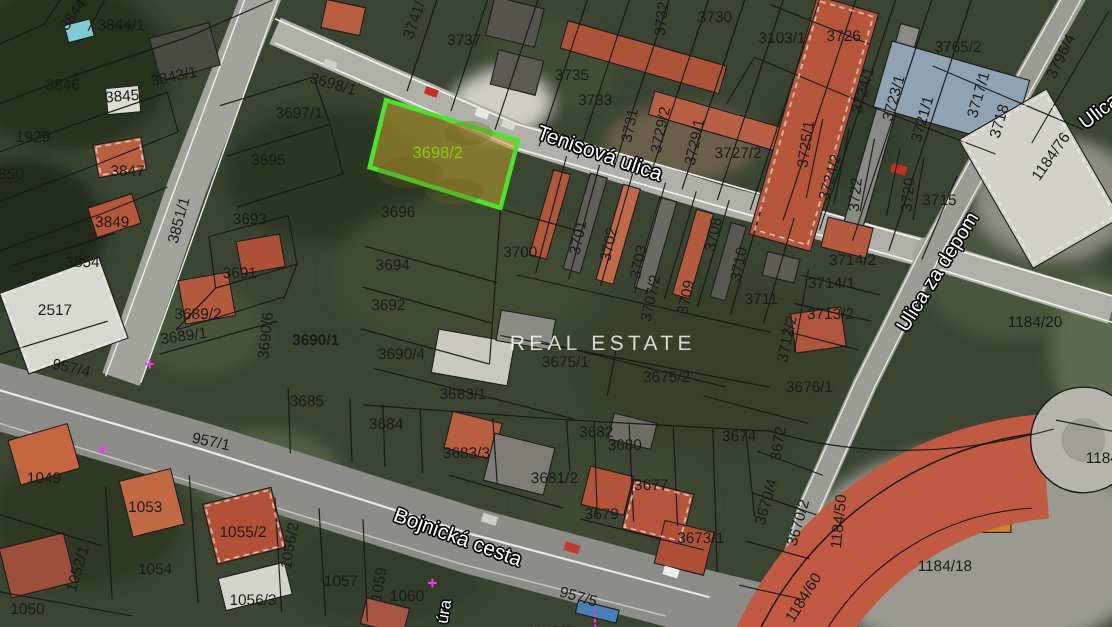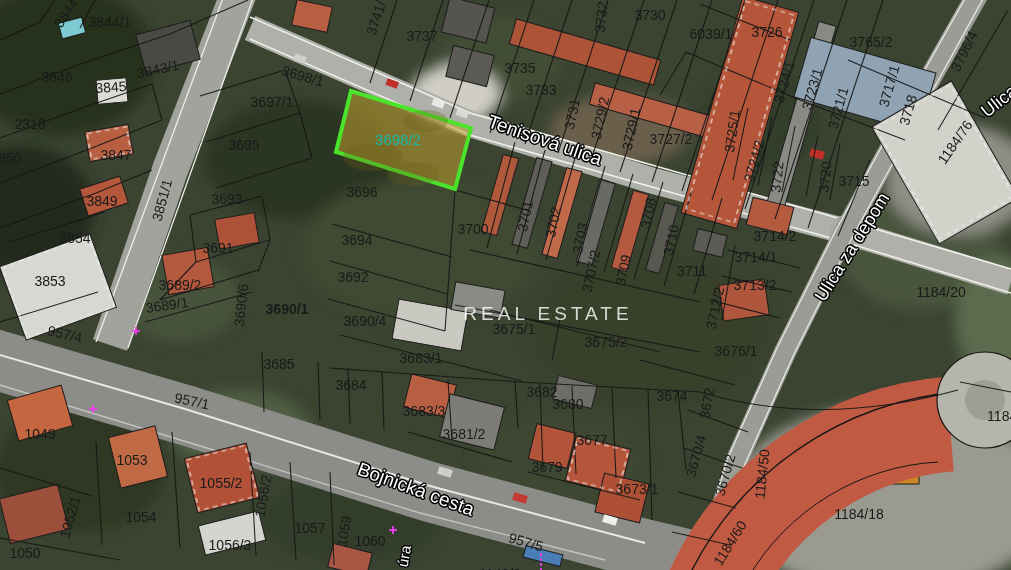--- a/index.html
+++ b/index.html
@@ -203,59 +203,59 @@
         <line x1="541" y1="553" x2="541" y2="571" stroke="#f03df0" stroke-width="1.8" stroke-dasharray="3,2"></line>
       </g>
   </svg>
 
   <div id="labels">
       <div class="plabel" style="left: 66px; top: 13px; transform: translate(-50%, -50%) rotate(-55deg);">3844</div>
       <div class="plabel" style="left: 110px; top: 22px; transform: translate(-50%, -50%) rotate(0deg);">3844/1</div>
       <div class="plabel" style="left: 158px; top: 69px; transform: translate(-50%, -50%) rotate(-12deg);">3843/1</div>
       <div class="plabel" style="left: 57px; top: 77px; transform: translate(-50%, -50%) rotate(0deg);">3846</div>
       <div class="plabel" style="left: 111px; top: 87px; transform: translate(-50%, -50%) rotate(-4deg);">3845</div>
-      <div class="plabel" style="left: 30px; top: 124px; transform: translate(-50%, -50%) rotate(0deg);">2318</div>
+      <div class="plabel" style="left: 30px; top: 124px; transform: translate(-50%, -50%) rotate(0deg);">1929</div>
       <div class="plabel" style="left: 6px; top: 158px; transform: translate(-50%, -50%) rotate(0deg);">3850</div>
       <div class="plabel" style="left: 116px; top: 155px; transform: translate(-50%, -50%) rotate(0deg);">3847</div>
       <div class="plabel" style="left: 244px; top: 145px; transform: translate(-50%, -50%) rotate(0deg);">3695</div>
       <div class="plabel" style="left: 272px; top: 102px; transform: translate(-50%, -50%) rotate(0deg);">3697/1</div>
       <div class="plabel" style="left: 303px; top: 76px; transform: translate(-50%, -50%) rotate(16deg);">3698/1</div>
       <div class="plabel" style="left: 162px; top: 200px; transform: translate(-50%, -50%) rotate(-75deg);">3851/1</div>
       <div class="plabel" style="left: 376px; top: 18px; transform: translate(-50%, -50%) rotate(-72deg);">3741/</div>
       <div class="plabel" style="left: 422px; top: 36px; transform: translate(-50%, -50%) rotate(0deg);">3737</div>
       <div class="plabel" style="left: 499px; top: 68px; transform: translate(-50%, -50%) rotate(0deg); margin-left: 21px;">3735</div>
       <div class="plabel" style="left: 541px; top: 90px; transform: translate(-50%, -50%) rotate(0deg);">3733</div>
       <div class="plabel" style="left: 572px; top: 114px; transform: translate(-50%, -50%) rotate(-78deg);">3731</div>
       <div class="plabel" style="left: 601px; top: 17px; transform: translate(-50%, -50%) rotate(-84deg);">3732</div>
       <div class="plabel" style="left: 650px; top: 15px; transform: translate(-50%, -50%) rotate(0deg);">3730</div>
       <div class="plabel" style="left: 600px; top: 118px; transform: translate(-50%, -50%) rotate(-78deg);">3729/2</div>
       <div class="plabel" style="left: 631px; top: 129px; transform: translate(-50%, -50%) rotate(-78deg);">3729/1</div>
       <div class="plabel" style="left: 671px; top: 139px; transform: translate(-50%, -50%) rotate(0deg);">3727/2</div>
-      <div class="plabel" style="left: 711px; top: 34px; transform: translate(-50%, -50%) rotate(0deg);">6039/1</div>
+      <div class="plabel" style="left: 711px; top: 34px; transform: translate(-50%, -50%) rotate(0deg);">3103/1</div>
       <div class="plabel" style="left: 767px; top: 32px; transform: translate(-50%, -50%) rotate(0deg);">3726</div>
       <div class="plabel" style="left: 871px; top: 42px; transform: translate(-50%, -50%) rotate(0deg);">3765/2</div>
       <div class="plabel" style="left: 784px; top: 82px; transform: translate(-50%, -50%) rotate(-74deg);">3724/1</div>
       <div class="plabel" style="left: 812px; top: 89px; transform: translate(-50%, -50%) rotate(-74deg);">3723/1</div>
       <div class="plabel" style="left: 838px; top: 108px; transform: translate(-50%, -50%) rotate(-74deg);">3721/1</div>
       <div class="plabel" style="left: 889px; top: 86px; transform: translate(-50%, -50%) rotate(-74deg);">3717/1</div>
       <div class="plabel" style="left: 908px; top: 110px; transform: translate(-50%, -50%) rotate(-74deg);">3718</div>
       <div class="plabel" style="left: 964px; top: 51px; transform: translate(-50%, -50%) rotate(-64deg);">3796/4</div>
       <div class="plabel" style="left: 955px; top: 142px; transform: translate(-50%, -50%) rotate(-55deg);">1184/76</div>
       <div class="plabel" style="left: 732px; top: 131px; transform: translate(-50%, -50%) rotate(-82deg);">3725/1</div>
       <div class="plabel" style="left: 754px; top: 161px; transform: translate(-50%, -50%) rotate(-74deg);">3724/2</div>
       <div class="plabel" style="left: 777px; top: 177px; transform: translate(-50%, -50%) rotate(-84deg);">3722</div>
       <div class="plabel" style="left: 825px; top: 177px; transform: translate(-50%, -50%) rotate(-84deg);">3720</div>
       <div class="plabel" style="left: 854px; top: 181px; transform: translate(-50%, -50%) rotate(0deg);">3715</div>
       <div class="plabel" style="left: 362px; top: 192px; transform: translate(-50%, -50%) rotate(0deg);">3696</div>
       <div class="plabel" style="left: 473px; top: 229px; transform: translate(-50%, -50%) rotate(0deg);">3700</div>
       <div class="plabel" style="left: 357px; top: 240px; transform: translate(-50%, -50%) rotate(0deg);">3694</div>
       <div class="plabel" style="left: 353px; top: 277px; transform: translate(-50%, -50%) rotate(0deg);">3692</div>
       <div class="plabel" style="left: 102px; top: 201px; transform: translate(-50%, -50%) rotate(0deg);">3849</div>
       <div class="plabel" style="left: 75px; top: 238px; transform: translate(-50%, -50%) rotate(0deg);">3854</div>
-      <div class="plabel" style="left: 50px; top: 281px; transform: translate(-50%, -50%) rotate(0deg);">3853</div>
+      <div class="plabel" style="left: 50px; top: 281px; transform: translate(-50%, -50%) rotate(0deg);">2517</div>
       <div class="plabel" style="left: 227px; top: 199px; transform: translate(-50%, -50%) rotate(0deg);">3693</div>
       <div class="plabel" style="left: 218px; top: 248px; transform: translate(-50%, -50%) rotate(0deg);">3691</div>
       <div class="plabel" style="left: 180px; top: 285px; transform: translate(-50%, -50%) rotate(0deg);">3689/2</div>
       <div class="plabel" style="left: 167px; top: 305px; transform: translate(-50%, -50%) rotate(-8deg);">3689/1</div>
       <div class="plabel" style="left: 241px; top: 305px; transform: translate(-50%, -50%) rotate(-84deg);">3690/6</div>
       <div class="plabel" style="left: 287px; top: 309px; transform: translate(-50%, -50%) rotate(0deg); font-weight: bold;">3690/1</div>
       <div class="plabel" style="left: 65px; top: 334px; transform: translate(-50%, -50%) rotate(13deg);">957/4</div>
       <div class="plabel" style="left: 365px; top: 321px; transform: translate(-50%, -50%) rotate(0deg);">3690/4</div>
       <div class="plabel" style="left: 514px; top: 329px; transform: translate(-50%, -50%) rotate(0deg);">3675/1</div>
       <div class="plabel" style="left: 606px; top: 342px; transform: translate(-50%, -50%) rotate(0deg);">3675/2</div>
@@ -283,37 +283,37 @@
       <div class="plabel" style="left: 141px; top: 517px; transform: translate(-50%, -50%) rotate(0deg);">1054</div>
       <div class="plabel" style="left: 221px; top: 483px; transform: translate(-50%, -50%) rotate(0deg);">1055/2</div>
       <div class="plabel" style="left: 263px; top: 496px; transform: translate(-50%, -50%) rotate(-80deg);">1056/2</div>
       <div class="plabel" style="left: 230px; top: 545px; transform: translate(-50%, -50%) rotate(0deg);">1056/3</div>
       <div class="plabel" style="left: 310px; top: 528px; transform: translate(-50%, -50%) rotate(0deg);">1057</div>
       <div class="plabel" style="left: 344px; top: 531px; transform: translate(-50%, -50%) rotate(-80deg);">1059</div>
       <div class="plabel" style="left: 370px; top: 541px; transform: translate(-50%, -50%) rotate(0deg);">1060</div>
       <div class="plabel" style="left: 351px; top: 385px; transform: translate(-50%, -50%) rotate(0deg);">3684</div>
       <div class="plabel" style="left: 424px; top: 411px; transform: translate(-50%, -50%) rotate(0deg);">3683/3</div>
       <div class="plabel" style="left: 517px; top: 392px; transform: translate(-50%, -50%) rotate(0deg); margin-left: 25px;">3682</div>
-      <div class="plabel" style="left: 464px; top: 434px; transform: translate(-50%, -50%) rotate(0deg); text-align: center;">3681/2</div>
+      <div class="plabel" style="left: 504px; top: 434px; transform: translate(-50%, -50%) rotate(0deg); text-align: center;">3681/2</div>
       <div class="plabel" style="left: 568px; top: 404px; transform: translate(-50%, -50%) rotate(0deg);">3680</div>
       <div class="plabel" style="left: 547px; top: 467px; transform: translate(-50%, -50%) rotate(0deg);">3679</div>
       <div class="plabel" style="left: 592px; top: 440px; transform: translate(-50%, -50%) rotate(0deg);">3677</div>
       <div class="plabel" style="left: 672px; top: 396px; transform: translate(-50%, -50%) rotate(0deg);">3674</div>
       <div class="plabel" style="left: 637px; top: 489px; transform: translate(-50%, -50%) rotate(0deg);">3673/1</div>
       <div class="plabel" style="left: 707px; top: 403px; transform: translate(-50%, -50%) rotate(-80deg);">3672</div>
       <div class="plabel" style="left: 696px; top: 456px; transform: translate(-50%, -50%) rotate(-74deg);">3670/4</div>
       <div class="plabel" style="left: 725px; top: 475px; transform: translate(-50%, -50%) rotate(-74deg);">3670/2</div>
       <div class="plabel" style="left: 762px; top: 474px; transform: translate(-50%, -50%) rotate(-84deg);">1184/50</div>
       <div class="plabel" style="left: 730px; top: 543px; transform: translate(-50%, -50%) rotate(-58deg);">1184/60</div>
       <div class="plabel" style="left: 859px; top: 514px; transform: translate(-50%, -50%) rotate(0deg);">1184/18</div>
       <div class="plabel" style="left: 1008px; top: 416px; transform: translate(-50%, -50%) rotate(0deg);">1184/2</div>
       <div class="plabel" style="left: 526px; top: 542px; transform: translate(-50%, -50%) rotate(16deg);">957/5</div>
       <div class="plabel" style="left: 500px; top: 574px; transform: translate(-50%, -50%) rotate(0deg);">1149/2</div>
       <div class="slabel" style="left: 545px; top: 140px; transform: translate(-50%, -50%) rotate(19deg); font-size: 19px;">Tenisová ulica</div>
       <div class="slabel" style="left: 416px; top: 489px; transform: translate(-50%, -50%) rotate(20deg); font-size: 19px;">Bojnická cesta</div>
       <div class="slabel" style="left: 852px; top: 247px; transform: translate(-50%, -50%) rotate(-58deg); font-size: 18px;">Ulica za depom</div>
       <div class="slabel" style="left: 999px; top: 101px; transform: translate(-50%, -50%) rotate(-38deg); font-size: 18px;">Ulica</div>
       <div class="slabel" style="left: 404px; top: 556px; transform: translate(-50%, -50%) rotate(-80deg); font-size: 15px;">úra</div>
-      <div class="plabel" style="left: 398px; top: 139px; transform: translate(-50%, -50%) rotate(0deg); font-size: 15px; color: #14b8a6;">3698/2</div>
+      <div class="plabel" style="left: 398px; top: 139px; transform: translate(-50%, -50%) rotate(0deg); font-size: 15px; color: #84cc16;">3698/2</div>
     </div>
 
   <div class="wm-sub">REAL ESTATE</div>
 </div>
 
 </body></html>

